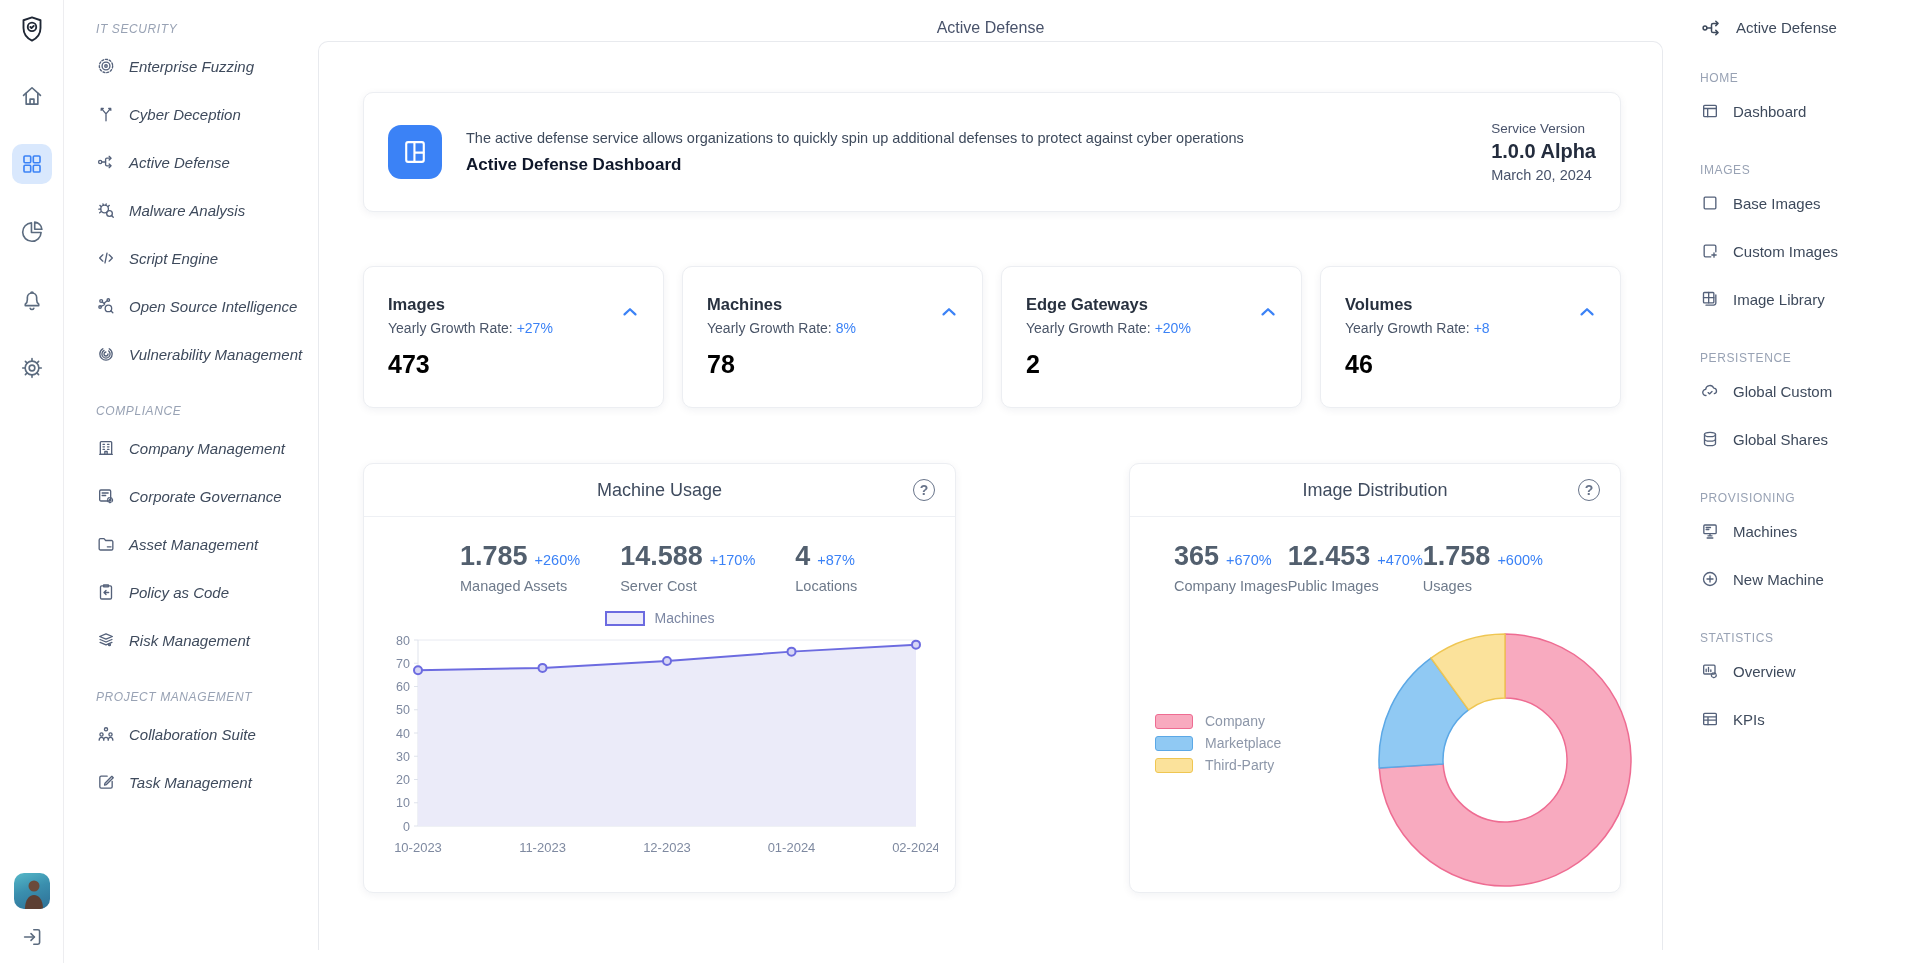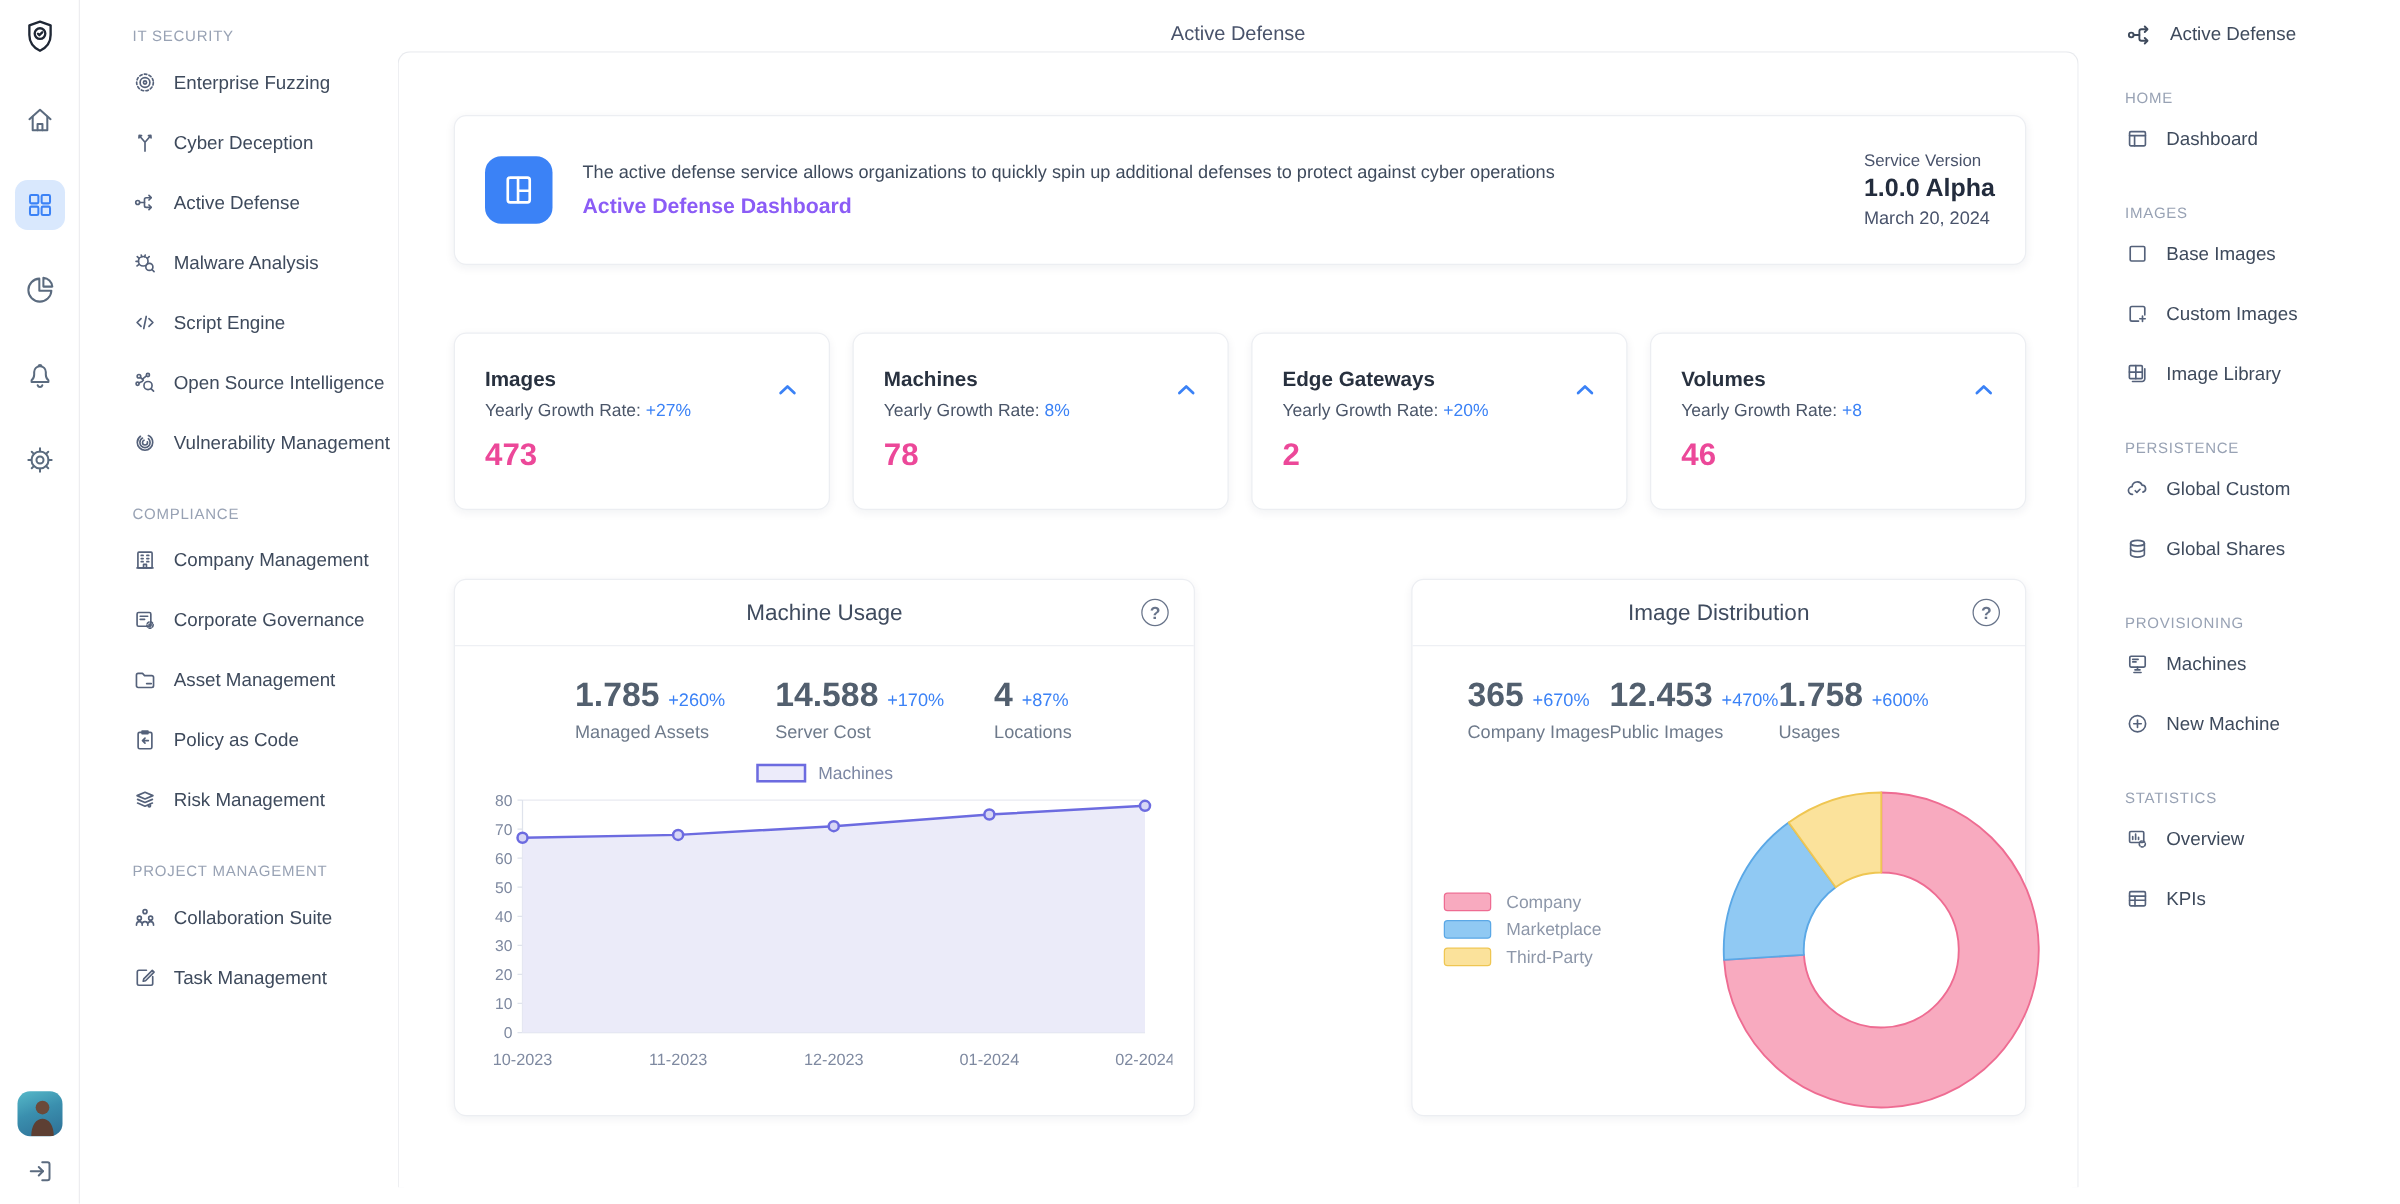--- a/index.html
+++ b/index.html
@@ -15,54 +15,54 @@
   .rail-nav { display:flex; flex-direction:column; gap:28px; margin-top:32px; align-items:center; }
   .rail-btn { width:40px; height:40px; border-radius:10px; display:flex; align-items:center; justify-content:center;
               color:#5b6b7f; cursor:pointer; }
   .rail-btn.active { background:#d9e8fd; color:#3b82f6; }
   .rail-bottom { margin-top:auto; margin-bottom:10px; display:flex; flex-direction:column; align-items:center; gap:12px; }
   .avatar { width:36px; height:36px; border-radius:10px; overflow:hidden; cursor:pointer;
             background:linear-gradient(160deg,#56b9c9 0%,#3a8fae 45%,#2e6f96 100%); }
   .logout-btn { color:#5b6b7f; cursor:pointer; padding:4px; }
 
   
-  .sidebar { position:absolute; left:76px; top:0; width:254px; height:100%; padding:20px 8px 0 30px; background:#fff; }
+  .sidebar { position:absolute; left:66px; top:0; width:254px; height:100%; padding:20px 8px 0 30px; background:#fff;font-style:italic; }
   .section-title { font-size:12px; letter-spacing:.6px; color:#98a2b4; margin:26px 0 6px; }
   .section-title:first-child { margin-top:2px; }
   .nav-item { display:flex; align-items:center; gap:13px; height:48px; font-size:15px; color:#3e4a5c; cursor:pointer; white-space:nowrap; }
   .nav-item svg { color:#54617a; flex:none; }
 
   
   .page-title { position:absolute; left:318px; top:0; width:1345px; height:55px; display:flex; align-items:center;
                 justify-content:center; font-size:16px; color:#49536b; z-index:2; }
 
   
   .main-panel { position:absolute; left:318px; top:41px; width:1345px; height:909px; background:#fff;
                 border:1px solid #e8eaee; border-bottom:none; border-radius:10px 10px 0 0;
                 padding:50px 41px 0 44px; z-index:1; }
 
   .banner { height:120px; border:1px solid #eceef2; border-radius:10px; box-shadow:0 2px 8px rgba(25,35,60,.06);
             display:flex; align-items:center; padding:0 24px; background:#fff; }
   .banner-icon { width:54px; height:54px; border-radius:13px; background:#3b82f6; display:flex; align-items:center;
                  justify-content:center; color:#fff; flex:none; }
   .banner-text { margin-left:24px; }
   .banner-desc { font-size:14.5px; color:#3e4a5c; }
-  .banner-title { font-size:17px; font-weight:bold; color:#8b5cf6; margin-top:9px; }
+  .banner-title { font-size:17px; font-weight:bold; color:#0f172a; margin-top:9px; }
   .banner-right { margin-left:auto; text-align:left; color:#49536b; }
   .sv-label { font-size:13.5px; }
   .sv-version { font-size:20px; font-weight:bold; color:#232c3d; margin-top:4px; }
   .sv-date { font-size:14.5px; margin-top:4px; }
 
   .stats-row { display:flex; gap:18px; margin-top:54px; }
   .stat-card { flex:1; height:142px; border:1px solid #eceef2; border-radius:10px; box-shadow:0 2px 8px rgba(25,35,60,.06);
                padding:28px 24px 0; position:relative; background:#fff; }
   .stat-title { font-size:16.5px; font-weight:bold; color:#28313f; }
   .stat-growth { font-size:14px; color:#4a5568; margin-top:6px; }
   .stat-growth .delta { color:#3b82f6; }
-  .stat-value { font-size:25px; font-weight:bold; color:#ec4899; margin-top:14px; }
+  .stat-value { font-size:25px; font-weight:bold; color:#000000; margin-top:14px; }
   .stat-chevron { position:absolute; right:22px; top:34px; color:#3b82f6; cursor:pointer; }
 
   .charts-row { display:flex; justify-content:space-between; margin-top:55px; }
   .chart-card { width:593px; height:430px; border:1px solid #eceef2; border-radius:10px; box-shadow:0 2px 8px rgba(25,35,60,.06);
                 position:relative; background:#fff; }
   .chart-card.right { width:492px; }
   .chart-header { height:53px; display:flex; align-items:center; justify-content:center; border-bottom:1px solid #eef0f4;
                   position:relative; font-size:18px; color:#3f4b5e; }
   .help-icon { position:absolute; right:20px; top:15px; width:22px; height:22px; border:1.6px solid #68748a; border-radius:50%;
                display:flex; align-items:center; justify-content:center; font-size:14px; font-weight:bold; color:#68748a; cursor:pointer; }

